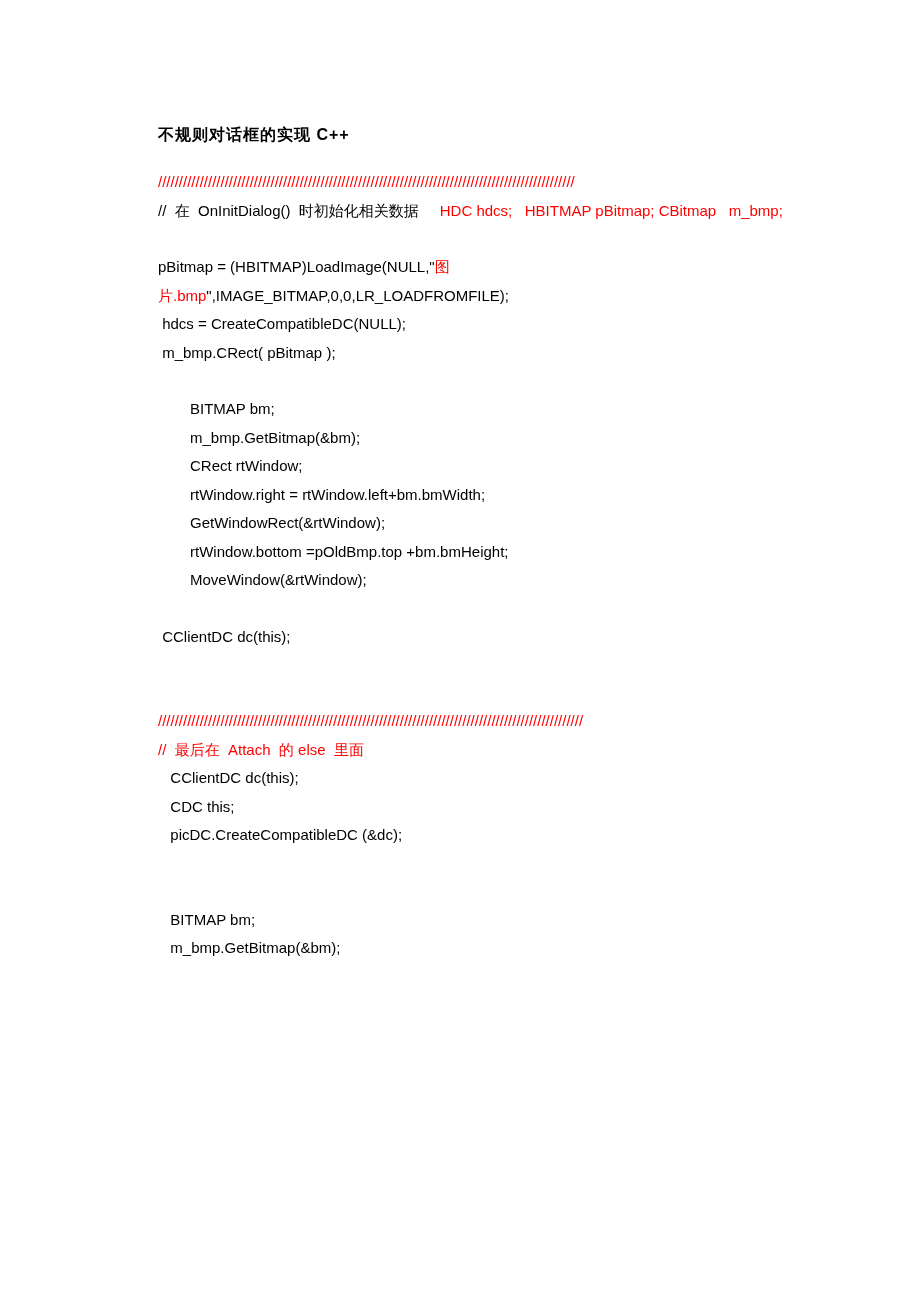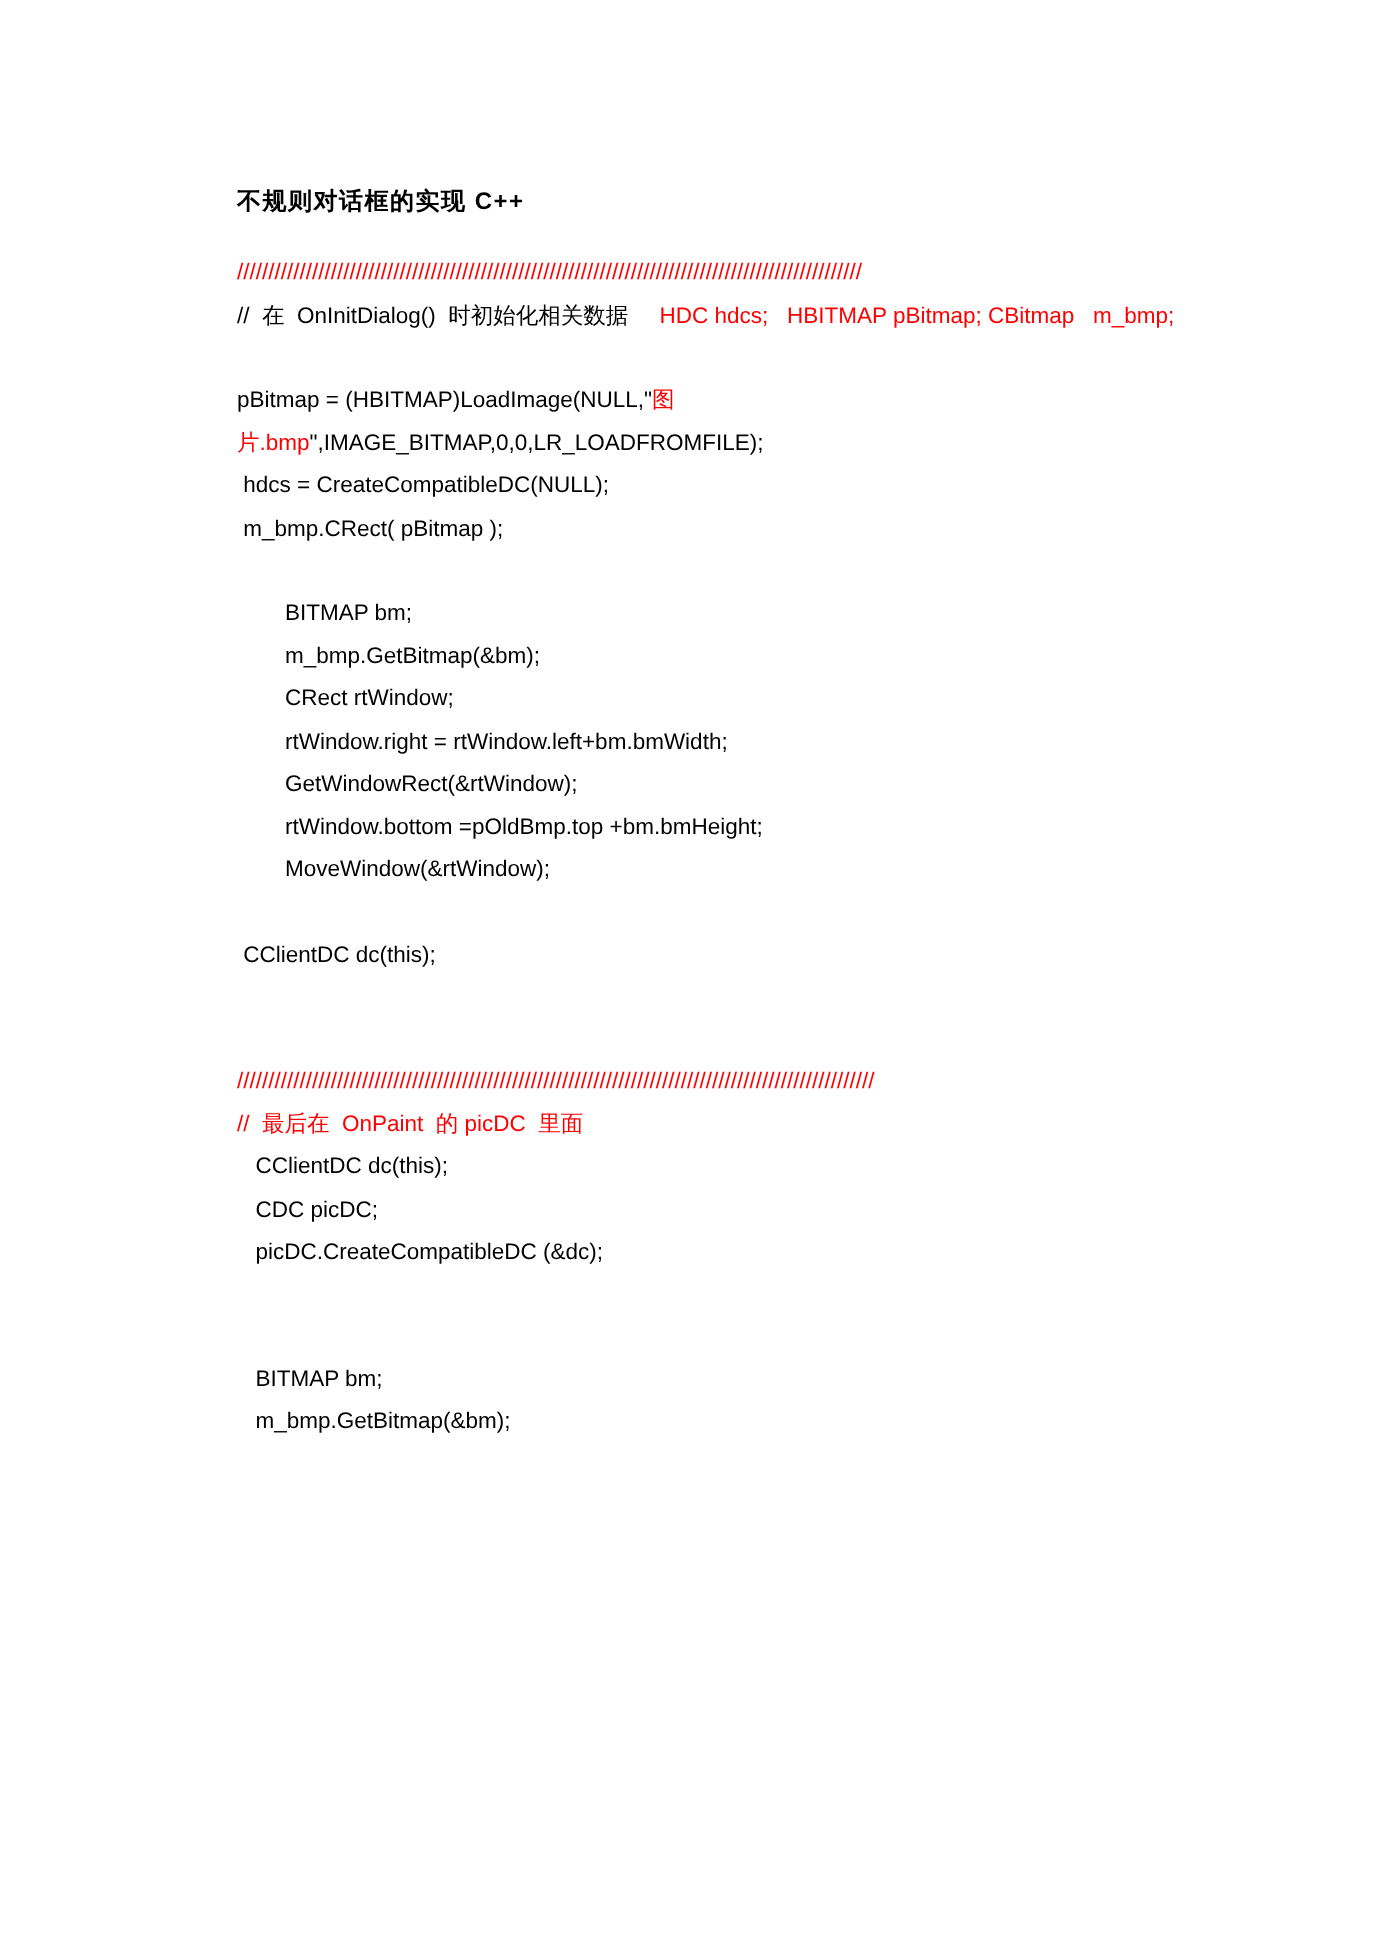--- a/index.html
+++ b/index.html
@@ -63,24 +63,24 @@
 
   <div class="blank"></div>
 
   <div class="line"> CClientDC dc(this);</div>
 
   <div class="blank"></div>
   <div class="blank"></div>
 
   <div class="line red">//////////////////////////////////////////////////////////////////////////////////////////////////////</div>
 
-  <div class="line red"><span>//  </span><span>最后在  OnPaint  的 picDC  里面</span></div>
+  <div class="line red"><span>//  </span><span>最后在  Attach  的 else  里面</span></div>
 
   <div class="line indent2">  CClientDC dc(this);</div>
-  <div class="line indent2">  CDC picDC;</div>
+  <div class="line indent2">  CDC this;</div>
   <div class="line indent2">  picDC.CreateCompatibleDC (&amp;dc);</div>
 
   <div class="blank"></div>
 
 
   <div class="blank"></div>
 
   <div class="line indent2">  BITMAP bm;</div>
   <div class="line indent2">  m_bmp.GetBitmap(&amp;bm);</div>
 

